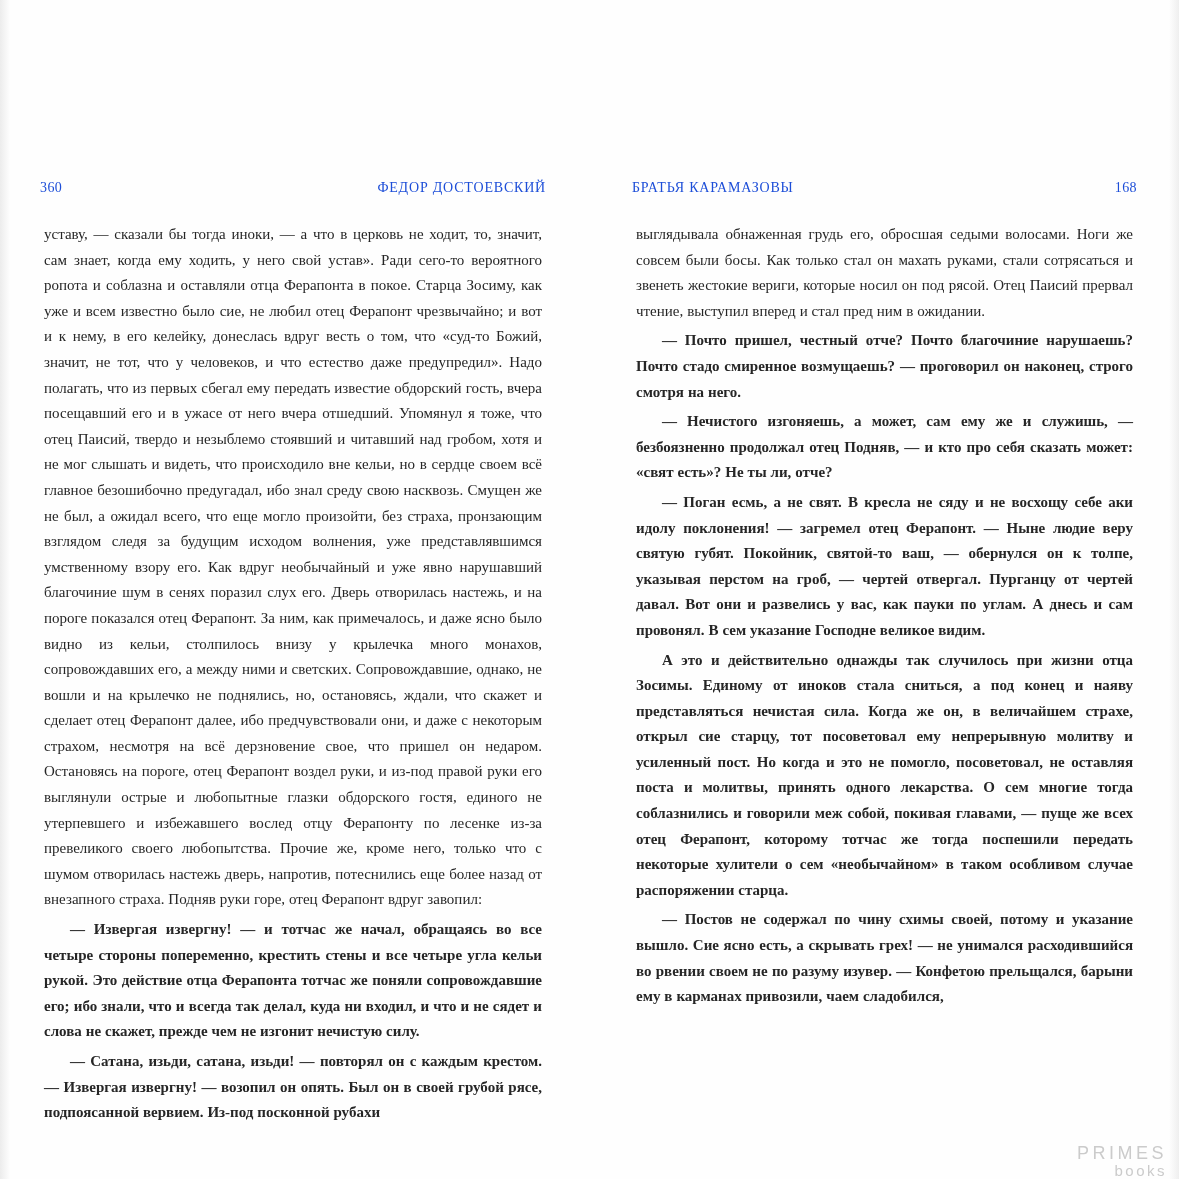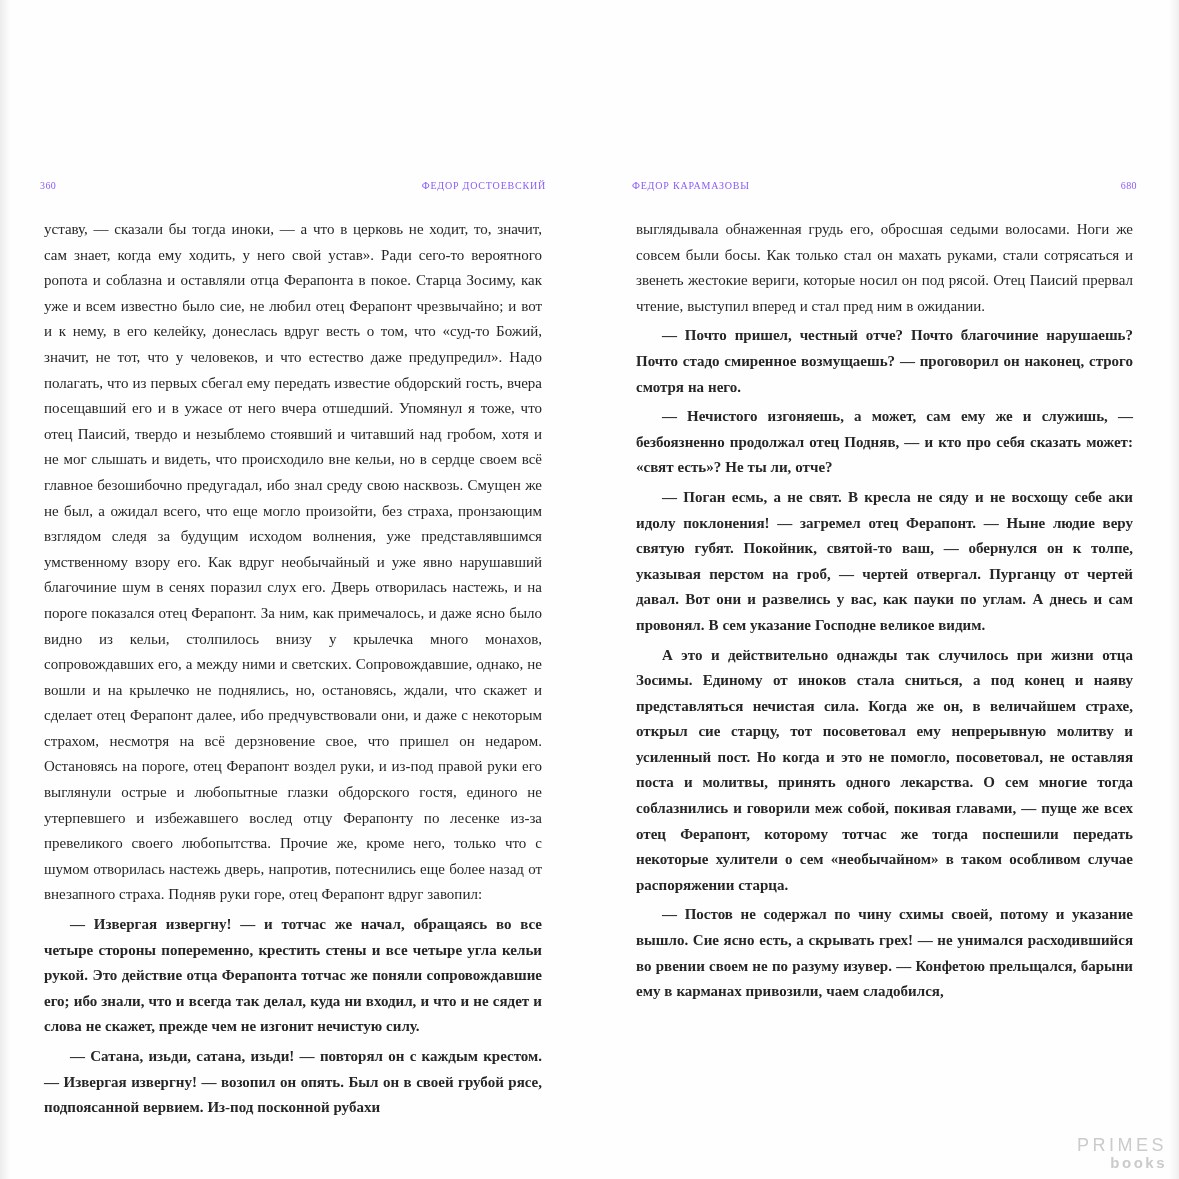--- a/index.html
+++ b/index.html
@@ -29,56 +29,56 @@
     position: absolute;
     top: 180px;
   }
   .page.left  { left: 40px;  width: 506px; }
   .page.right { left: 632px; width: 505px; }
 
   .page-header {
     display: flex;
     justify-content: space-between;
     align-items: baseline;
-    font-size: 10px;
+    font-size: 14px;
     letter-spacing: 0.4px;
-    color: #8b5cf6;
+    color: #1d4ed8;
     margin-bottom: 26px;
   }
   .page-header .running-title { letter-spacing: 0.8px; text-align: right; }
 
   .body-text p.para {
     margin: 4px;
     font-size: 15px;
     line-height: 25.6px;
     text-align: justify;
     hyphens: auto;
     -webkit-hyphens: auto;
     word-spacing: 0.2px;
   }
   .body-text p.para.indent { text-indent: 26px; font-weight: bold; }
 
   .watermark {
     position: absolute;
     right: 12px;
-    bottom: 8px;
+    bottom: 0;
     text-align: right;
     font-family: "Liberation Sans", sans-serif;
     line-height: 1.05;
     user-select: none;
   }
   .watermark .wm-line1 {
     font-size: 18px;
     letter-spacing: 3.5px;
     font-weight: 500;
   }
   .watermark .wm-line2 {
     font-size: 15px;
     letter-spacing: 2.5px;
-    font-weight: 700;
+    font-weight: 400;
   }
 </style>
 </head>
 <body>
 
 <div id="canvas" style="background: rgb(254, 254, 254); color: rgb(38, 38, 38);">
 
   <div class="edge-strip left"></div>
   <div class="edge-strip right"></div>
 
@@ -89,22 +89,22 @@
     </div>
     <div class="body-text">
         <p class="para">уставу, — сказали бы тогда иноки, — а что в церковь не ходит, то, значит, сам знает, когда ему ходить, у него свой устав». Ради сего-то вероятного ропота и соблазна и оставляли отца Ферапонта в покое. Старца Зосиму, как уже и всем известно было сие, не любил отец Ферапонт чрезвычайно; и вот и к нему, в его келейку, донеслась вдруг весть о том, что «суд-то Божий, значит, не тот, что у человеков, и что естество даже предупредил». Надо полагать, что из первых сбегал ему передать известие обдорский гость, вчера посещавший его и в ужасе от него вчера отшедший. Упомянул я тоже, что отец Паисий, твердо и незыблемо стоявший и читавший над гробом, хотя и не мог слышать и видеть, что происходило вне кельи, но в сердце своем всё главное безошибочно предугадал, ибо знал среду свою насквозь. Смущен же не был, а ожидал всего, что еще могло произойти, без страха, пронзающим взглядом следя за будущим исходом волнения, уже представлявшимся умственному взору его. Как вдруг необычайный и уже явно нарушавший благочиние шум в сенях поразил слух его. Дверь отворилась настежь, и на пороге показался отец Ферапонт. За ним, как примечалось, и даже ясно было видно из кельи, столпилось внизу у крылечка много монахов, сопровождавших его, а между ними и светских. Сопровождавшие, однако, не вошли и на крылечко не поднялись, но, остановясь, ждали, что скажет и сделает отец Ферапонт далее, ибо предчувствовали они, и даже с некоторым страхом, несмотря на всё дерзновение свое, что пришел он недаром. Остановясь на пороге, отец Ферапонт воздел руки, и из-под правой руки его выглянули острые и любопытные глазки обдорского гостя, единого не утерпевшего и избежавшего вослед отцу Ферапонту по лесенке из-за превеликого своего любопытства. Прочие же, кроме него, только что с шумом отворилась настежь дверь, напротив, потеснились еще более назад от внезапного страха. Подняв руки горе, отец Ферапонт вдруг завопил:</p>
         <p class="para indent">— Извергая извергну! — и тотчас же начал, обращаясь во все четыре стороны попеременно, крестить стены и все четыре угла кельи рукой. Это действие отца Ферапонта тотчас же поняли сопровождавшие его; ибо знали, что и всегда так делал, куда ни входил, и что и не сядет и слова не скажет, прежде чем не изгонит нечистую силу.</p>
         <p class="para indent">— Сатана, изьди, сатана, изьди! — повторял он с каждым крестом. — Извергая извергну! — возопил он опять. Был он в своей грубой рясе, подпоясанной вервием. Из-под посконной рубахи</p>
       </div>
   </div>
 
   <div class="page right">
     <div class="page-header">
-      <span class="running-title">ФЕДОР КАРАМАЗОВЫ</span>
-      <span class="page-number">680</span>
+      <span class="running-title">БРАТЬЯ КАРАМАЗОВЫ</span>
+      <span class="page-number">168</span>
     </div>
     <div class="body-text">
         <p class="para">выглядывала обнаженная грудь его, обросшая седыми волосами. Ноги же совсем были босы. Как только стал он махать руками, стали сотрясаться и звенеть жестокие вериги, которые носил он под рясой. Отец Паисий прервал чтение, выступил вперед и стал пред ним в ожидании.</p>
         <p class="para indent">— Почто пришел, честный отче? Почто благочиние нарушаешь? Почто стадо смиренное возмущаешь? — проговорил он наконец, строго смотря на него.</p>
         <p class="para indent">— Нечистого изгоняешь, а может, сам ему же и служишь, — безбоязненно продолжал отец Подняв, — и кто про себя сказать может: «свят есть»? Не ты ли, отче?</p>
         <p class="para indent">— Поган есмь, а не свят. В кресла не сяду и не восхощу себе аки идолу поклонения! — загремел отец Ферапонт. — Ныне людие веру святую губят. Покойник, святой-то ваш, — обернулся он к толпе, указывая перстом на гроб, — чертей отвергал. Пурганцу от чертей давал. Вот они и развелись у вас, как пауки по углам. А днесь и сам провонял. В сем указание Господне великое видим.</p>
         <p class="para indent">А это и действительно однажды так случилось при жизни отца Зосимы. Единому от иноков стала сниться, а под конец и наяву представляться нечистая сила. Когда же он, в величайшем страхе, открыл сие старцу, тот посоветовал ему непрерывную молитву и усиленный пост. Но когда и это не помогло, посоветовал, не оставляя поста и молитвы, принять одного лекарства. О сем многие тогда соблазнились и говорили меж собой, покивая главами, — пуще же всех отец Ферапонт, которому тотчас же тогда поспешили передать некоторые хулители о сем «необычайном» в таком особливом случае распоряжении старца.</p>
         <p class="para indent">— Постов не содержал по чину схимы своей, потому и указание вышло. Сие ясно есть, а скрывать грех! — не унимался расходившийся во рвении своем не по разуму изувер. — Конфетою прельщался, барыни ему в карманах привозили, чаем сладобился,</p>
       </div>
 

